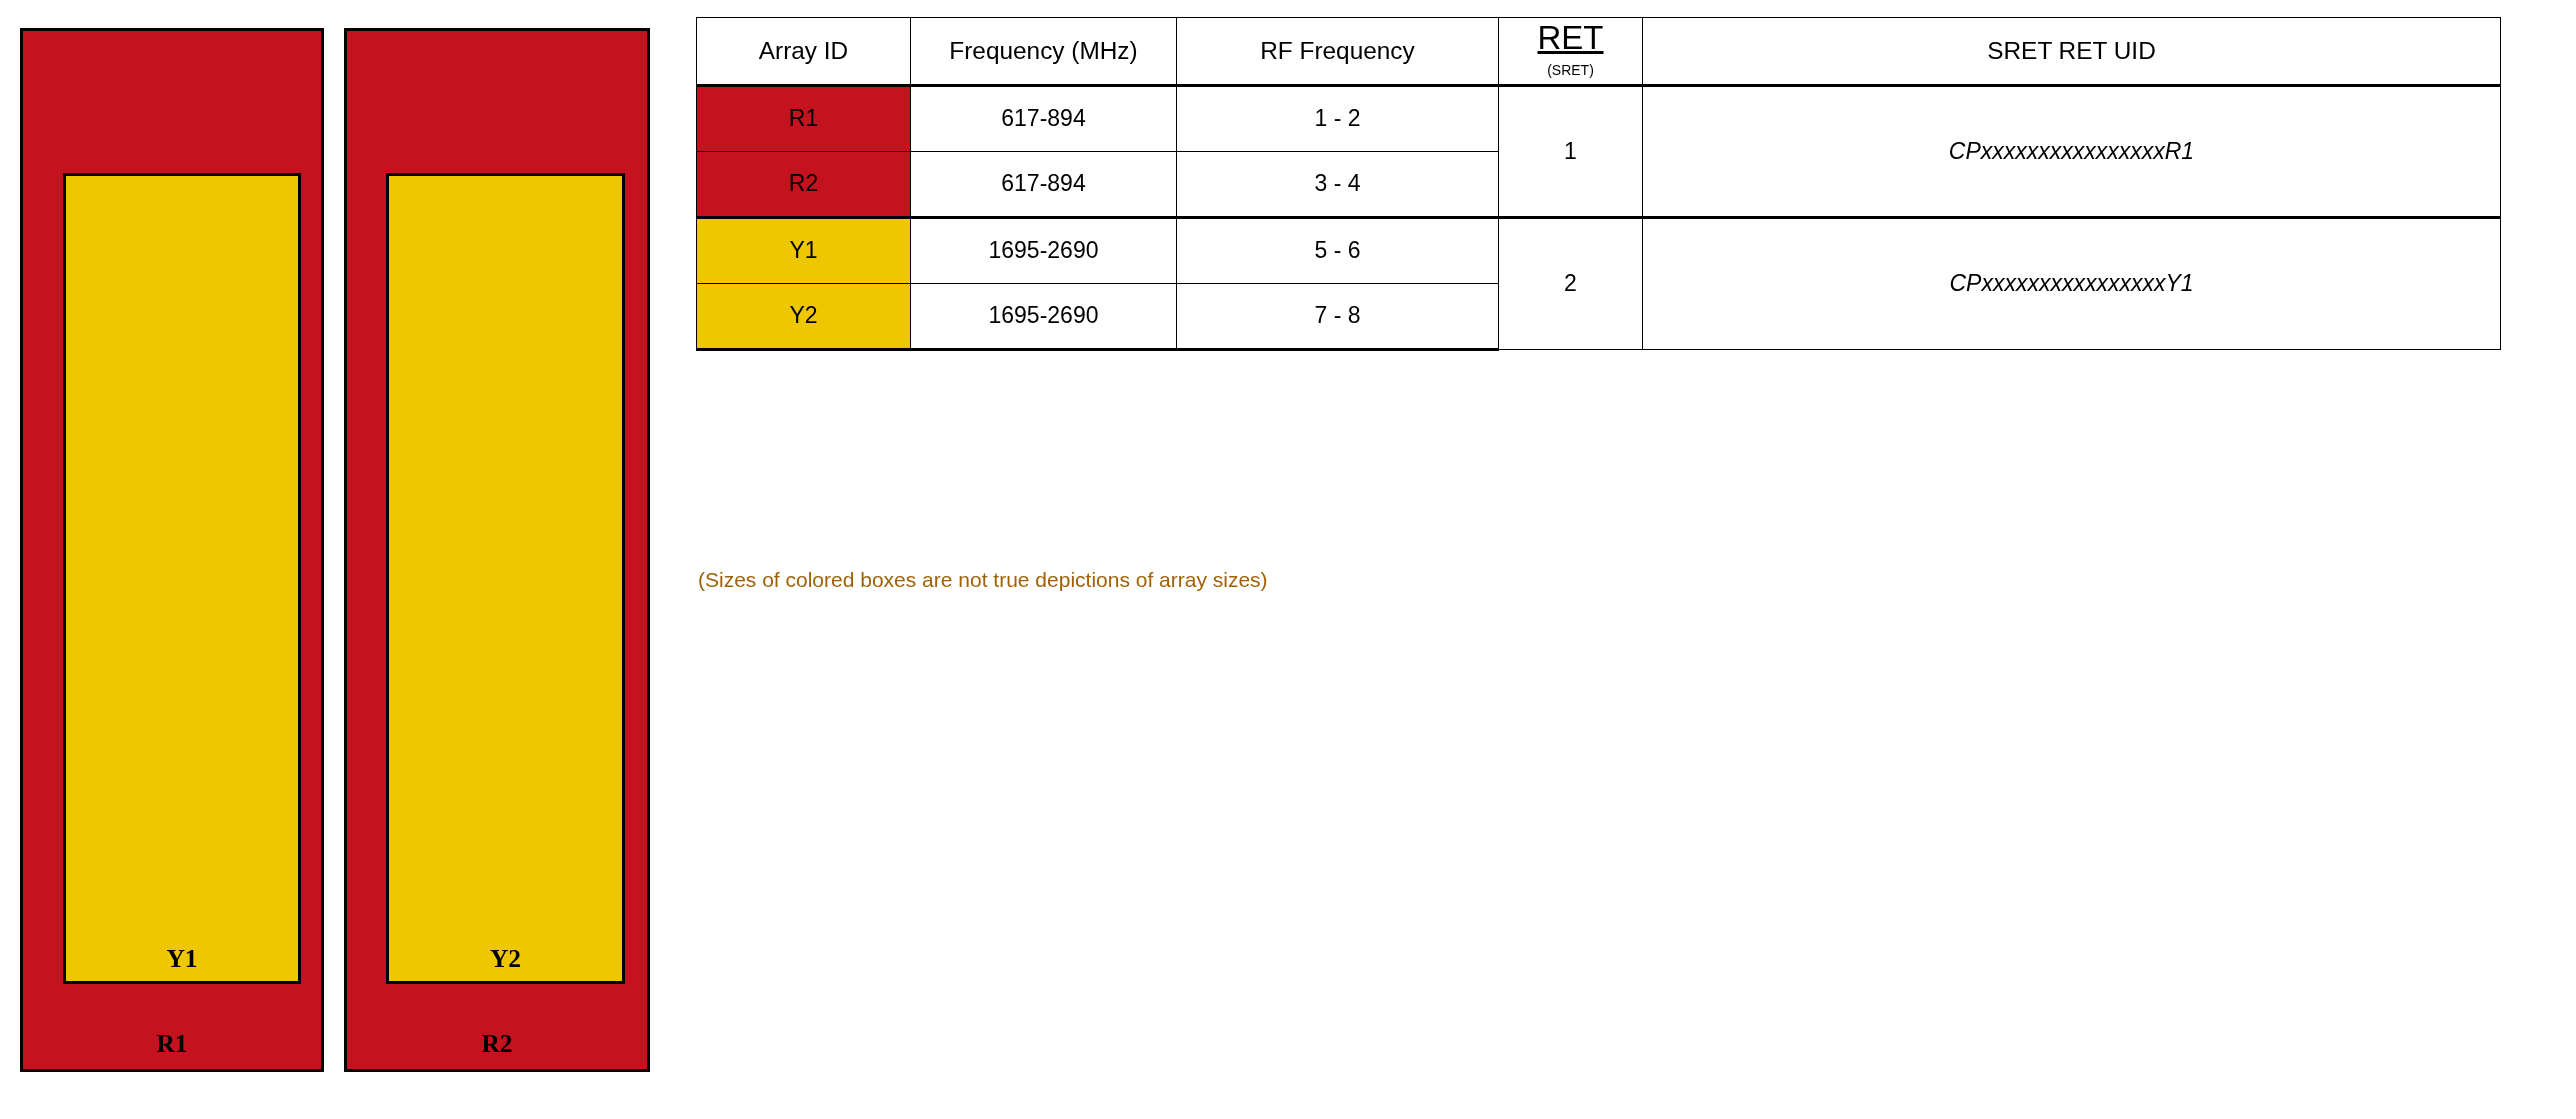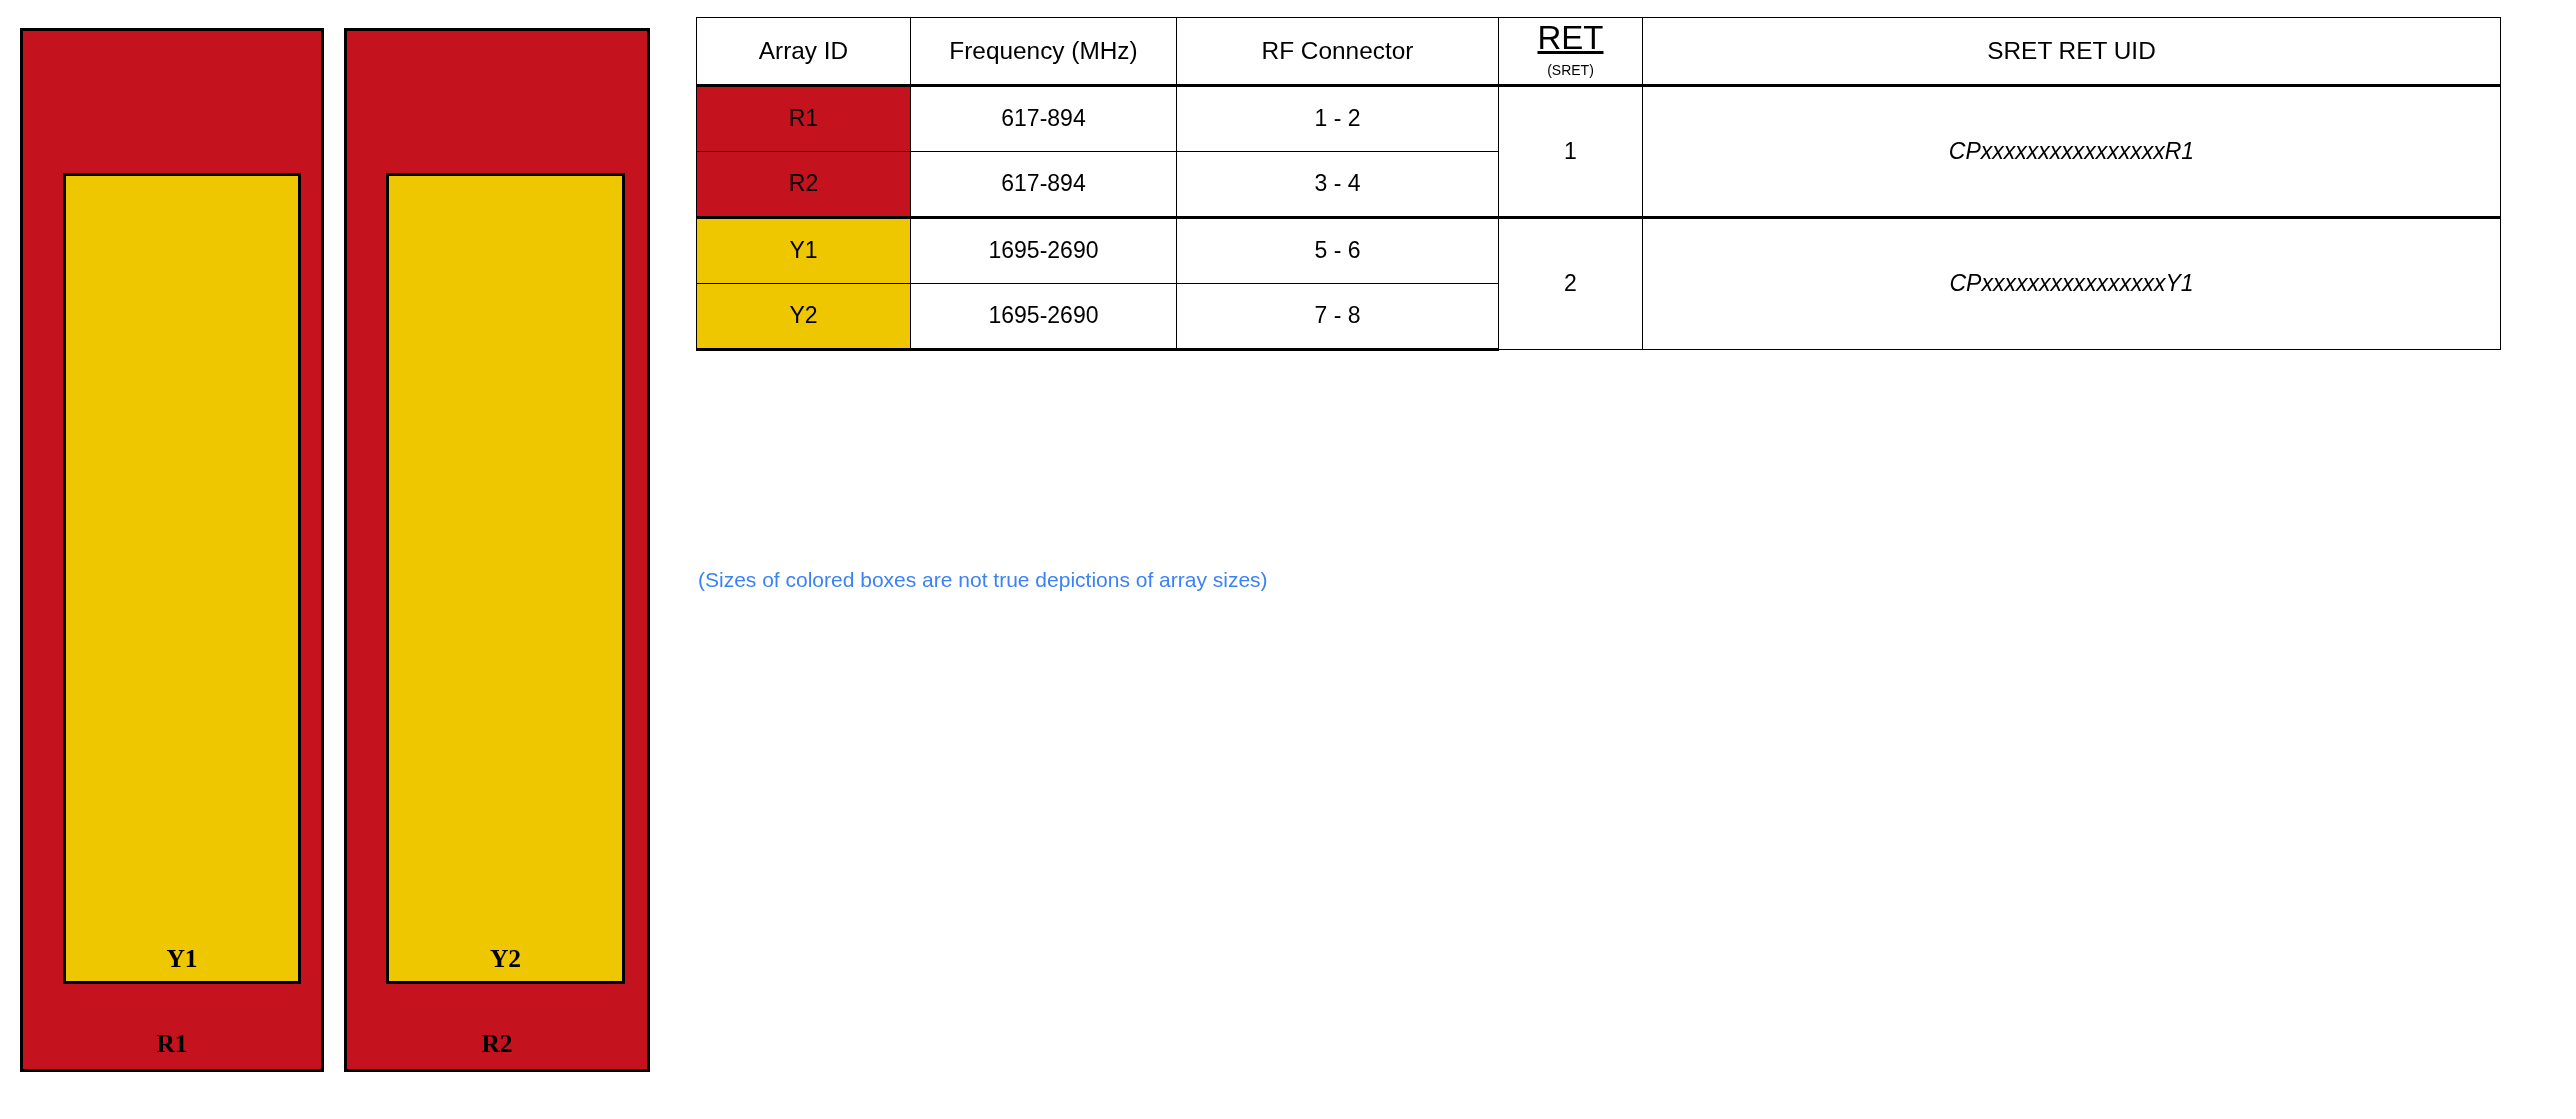--- a/index.html
+++ b/index.html
@@ -116,21 +116,21 @@
   tr.group-end   td { border-bottom: 3.9px solid #000000; }
 
   td.uid-cell { font-size: 23px; letter-spacing: 0px; font-style: italic; }
 
   #table-footnote {
     position: absolute;
     left: 698px;
     top: 568px;
     font-family: "Liberation Sans", sans-serif;
     font-size: 21px;
-    color: #3b82f6;
+    color: #a16207;
     white-space: nowrap;
   }
 </style>
 </head>
 <body>
 
 <div id="array-diagram">
 
   <div id="array-panel-1" class="array-panel">
     <div id="array-inner-1" class="array-inner">
@@ -154,21 +154,21 @@
       <col class="col-arrayid">
       <col class="col-freq">
       <col class="col-rf">
       <col class="col-ret">
       <col class="col-uid">
     </colgroup>
     <thead>
       <tr>
         <th>Array ID</th>
         <th>Frequency (MHz)</th>
-        <th>RF Connector</th>
+        <th>RF Frequency</th>
         <th>
           <span class="ret-head-main">RET</span>
           <span class="ret-head-sub">(SRET)</span>
         </th>
         <th>SRET RET UID</th>
       </tr>
     </thead>
     <tbody>
 
       <tr class="group-start">

